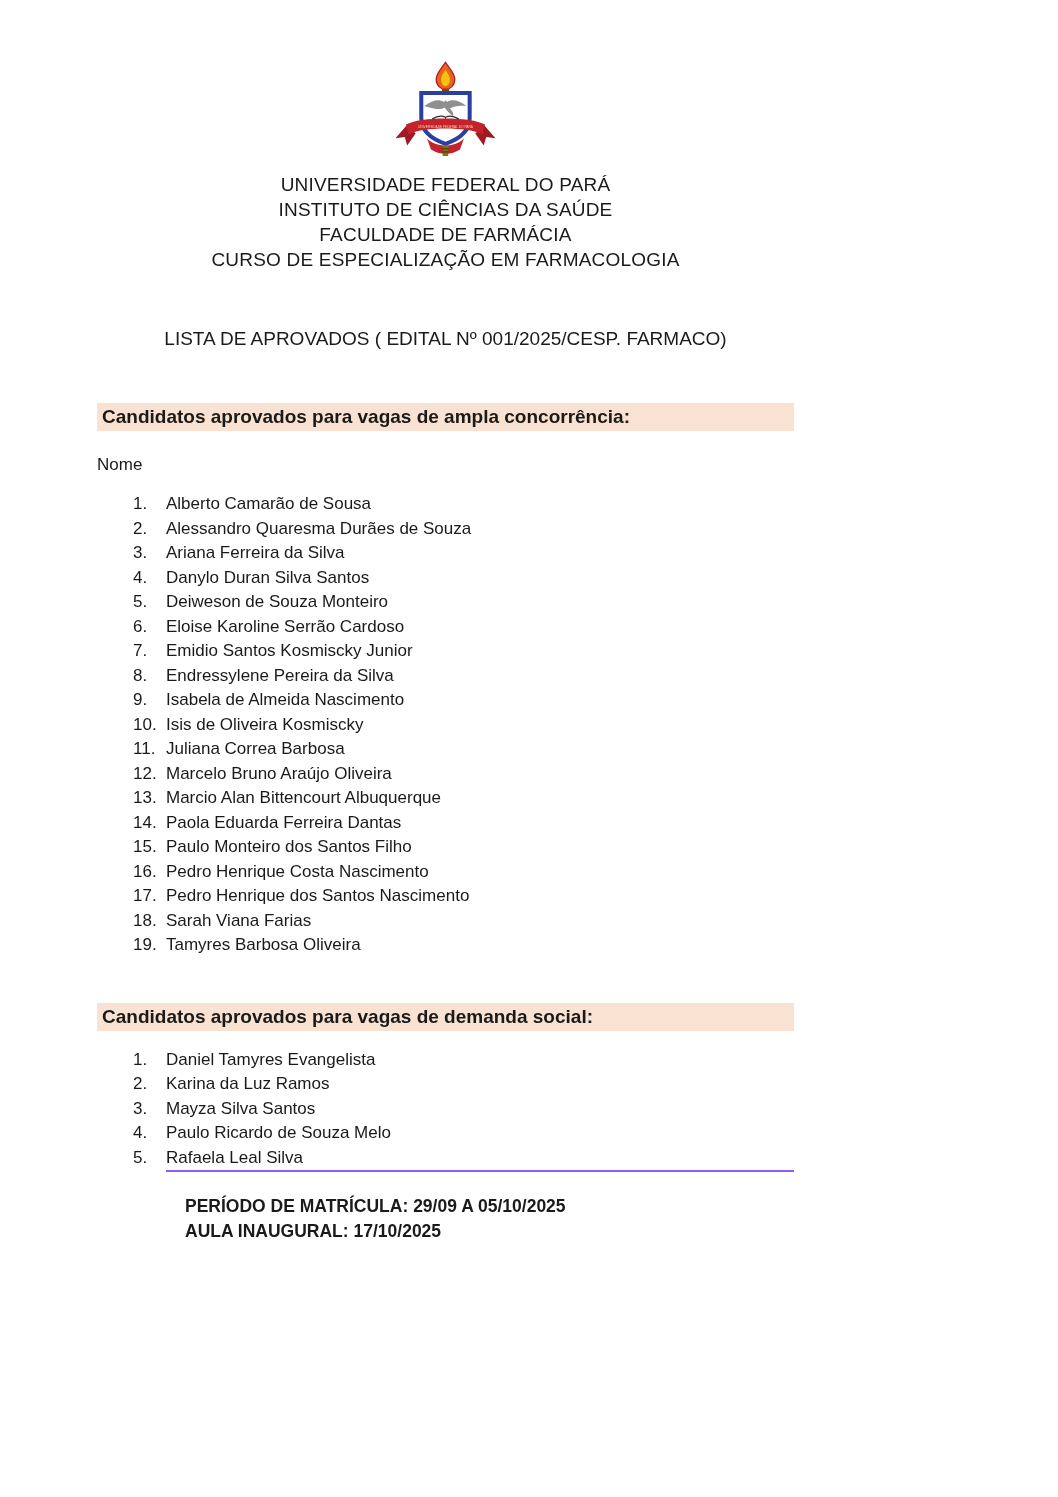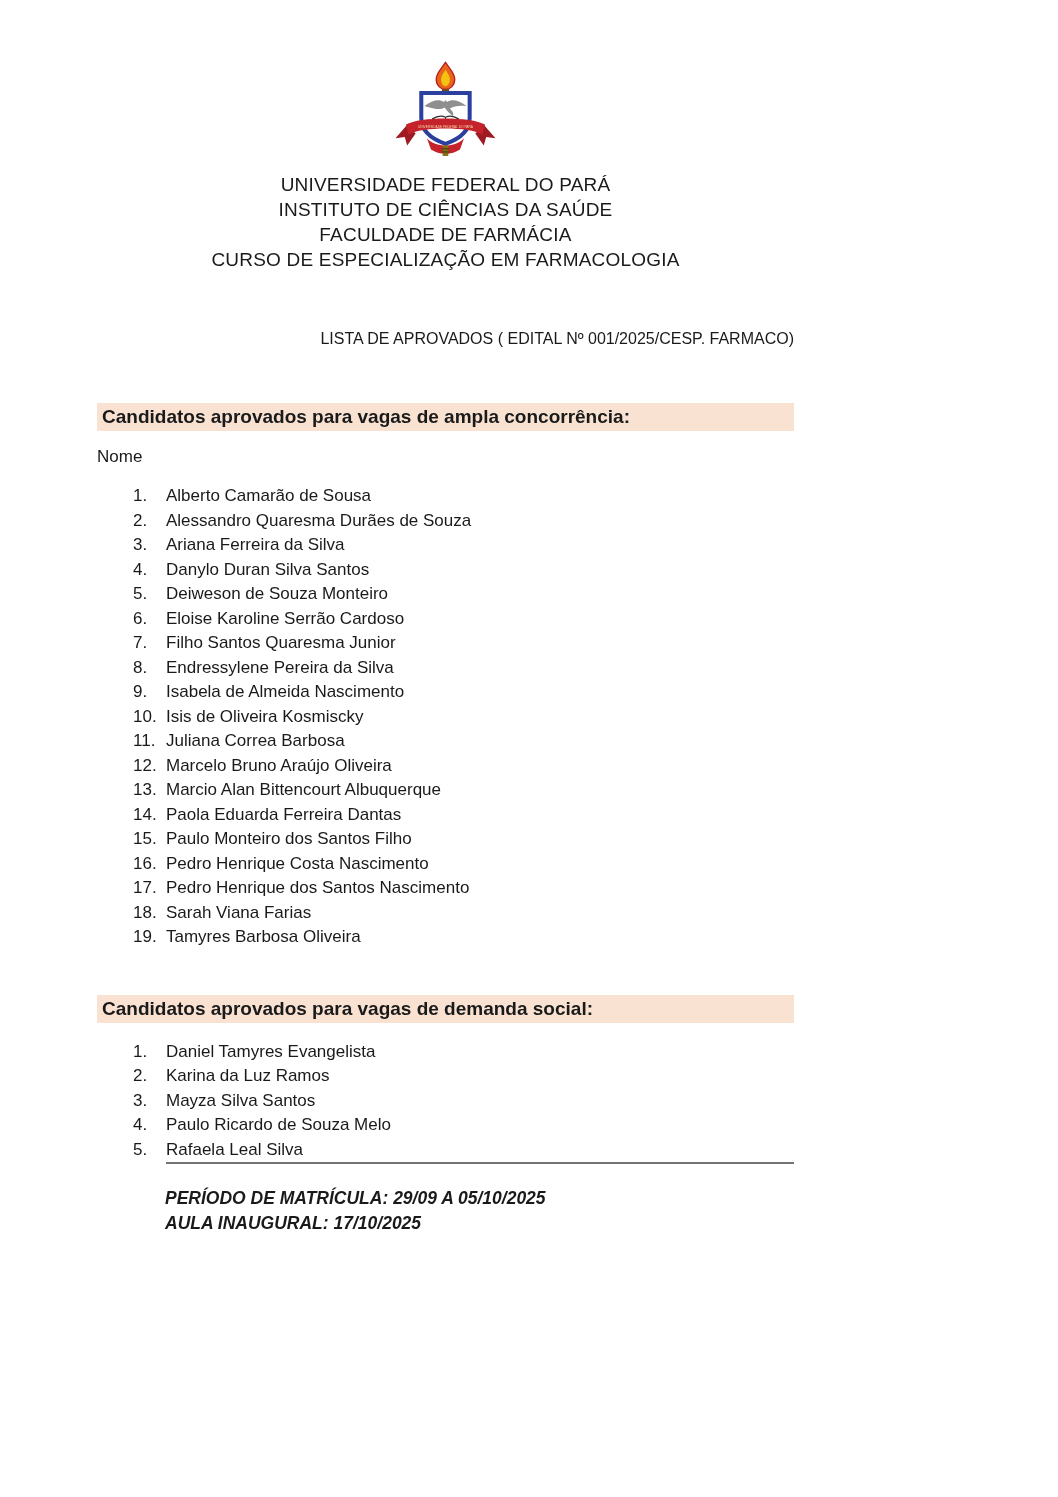--- a/index.html
+++ b/index.html
@@ -21,61 +21,60 @@
   .inst-header {
     margin-top: 12px;
     text-align: center;
     font-size: 19px;
     line-height: 25px;
     letter-spacing: 0.2px;
   }
 
   .doc-title {
     margin-top: 57px;
-    text-align: right;
-    font-size: 16px;
+    text-align: center;
+    font-size: 19px;
     line-height: 20px;
   }
 
   .section-bar {
     background: var(--heading-bg, #F9E2D2);
     font-weight: bold;
     font-size: 19px;
     height: 28px;
     line-height: 28px;
     padding-left: 5px;
     width: 100%;
   }
   .bar-1 { margin-top: 54px; }
   .bar-2 { margin-top: 45px; }
 
-  .col-label { margin-top: 16px; font-size: 17px; line-height: 20px; }
+  .col-label { margin-top: 24px; font-size: 17px; line-height: 20px; }
 
   ol.candidates {
     list-style: none;
     margin-left: 36px;
     margin-top: 17px;
     font-size: 17px;
     line-height: 24.5px;
   }
   ol.candidates li { display: flex; }
   ol.candidates .num { flex: 0 0 33px; width: 33px; }
   ol.candidates .name { white-space: nowrap; }
   ol.candidates .name.underlined {
     width: 695px;
-    border-bottom: 2px solid #737373;
+    border-bottom: 2px solid #8b5cf6;
   }
 
   .footer-block {
     margin-top: 22px;
-    margin-left: 68px;
+    margin-left: 88px;
     font-weight: bold;
     font-size: 17.5px;
     line-height: 25px;
-    font-style: italic;
   }
   .logo-red    { fill: var(--logo-red, #C4232B); }
   .logo-reddk  { fill: #9E1B22; }
   .flame-o     { fill: var(--flame-orange, #E8641B); }
   .flame-y     { fill: var(--flame-yellow, #F4C211); }
 </style>
 </head>
 <body>
 
 <div class="page">
@@ -145,21 +144,21 @@
         <li>
           <span class="num">5.</span>
           <span class="name">Deiweson de Souza Monteiro</span>
         </li>
         <li>
           <span class="num">6.</span>
           <span class="name">Eloise Karoline Serrão Cardoso</span>
         </li>
         <li>
           <span class="num">7.</span>
-          <span class="name">Filho Santos Quaresma Junior</span>
+          <span class="name">Emidio Santos Kosmiscky Junior</span>
         </li>
         <li>
           <span class="num">8.</span>
           <span class="name">Endressylene Pereira da Silva</span>
         </li>
         <li>
           <span class="num">9.</span>
           <span class="name">Isabela de Almeida Nascimento</span>
         </li>
         <li>

